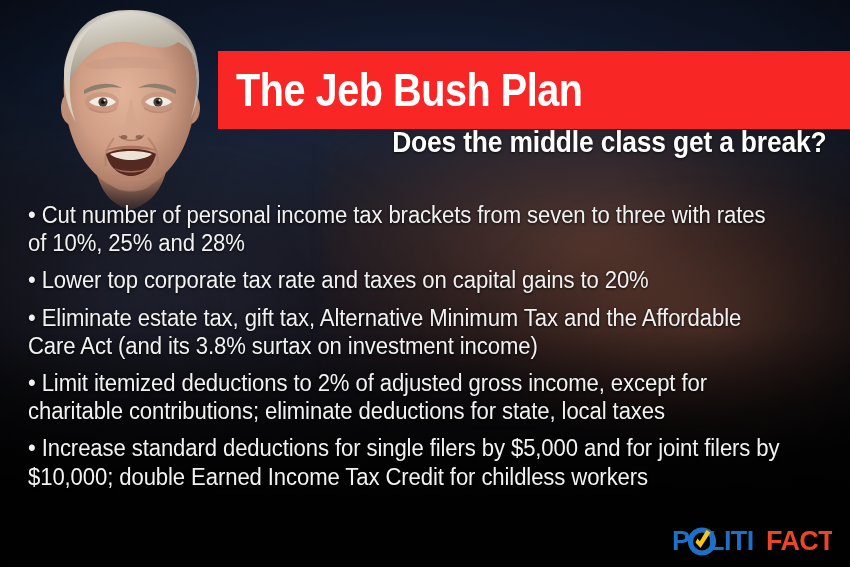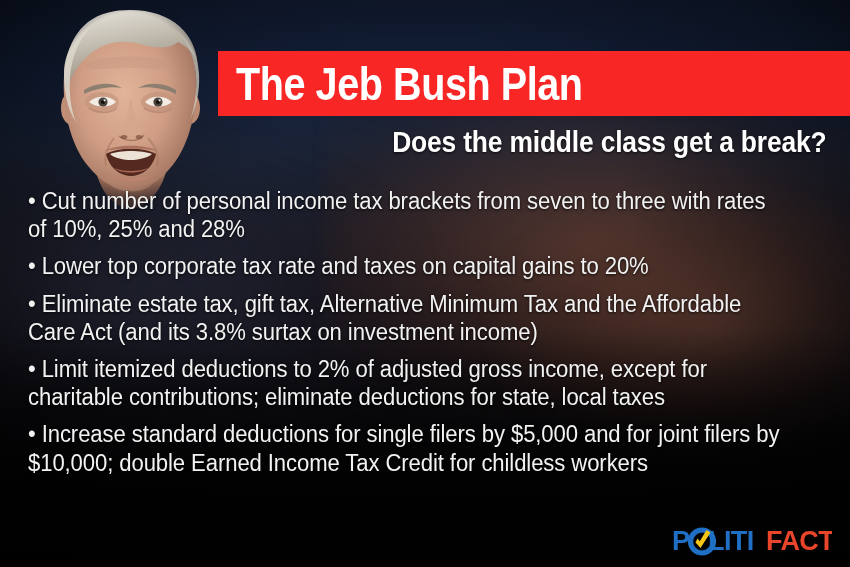--- a/index.html
+++ b/index.html
@@ -93,21 +93,21 @@
     height: 208px;
   }
   .portrait svg { display: block; width: 100%; height: 100%; }
 
   
   .title-banner {
     position: absolute;
     left: 218px;
     top: 51px;
     right: 0;
-    height: 65px;
+    height: 78px;
     background: #f92626;
     display: flex;
     align-items: center;
   }
   .title-text {
     color: #ffffff;
     font-family: "Liberation Sans Narrow", "Liberation Sans", sans-serif;
     font-weight: bold;
     font-size: 46px;
     line-height: 1;
@@ -131,21 +131,21 @@
     transform: scaleX(0.88);
     transform-origin: right center;
     white-space: nowrap;
     text-shadow: 0 1px 3px rgba(0,0,0,0.75);
   }
 
   
   .bullets {
     position: absolute;
     left: 28px;
-    top: 187px;
+    top: 201px;
     width: 808px;
   }
   .bullet {
     color: #f2f2f2;
     font-family: "Liberation Sans Narrow", "Liberation Sans", sans-serif;
     font-size: 23.5px;
     line-height: 1.20;
     letter-spacing: -0.1px;
     margin-bottom: 9px;
     transform: scaleX(0.94);

